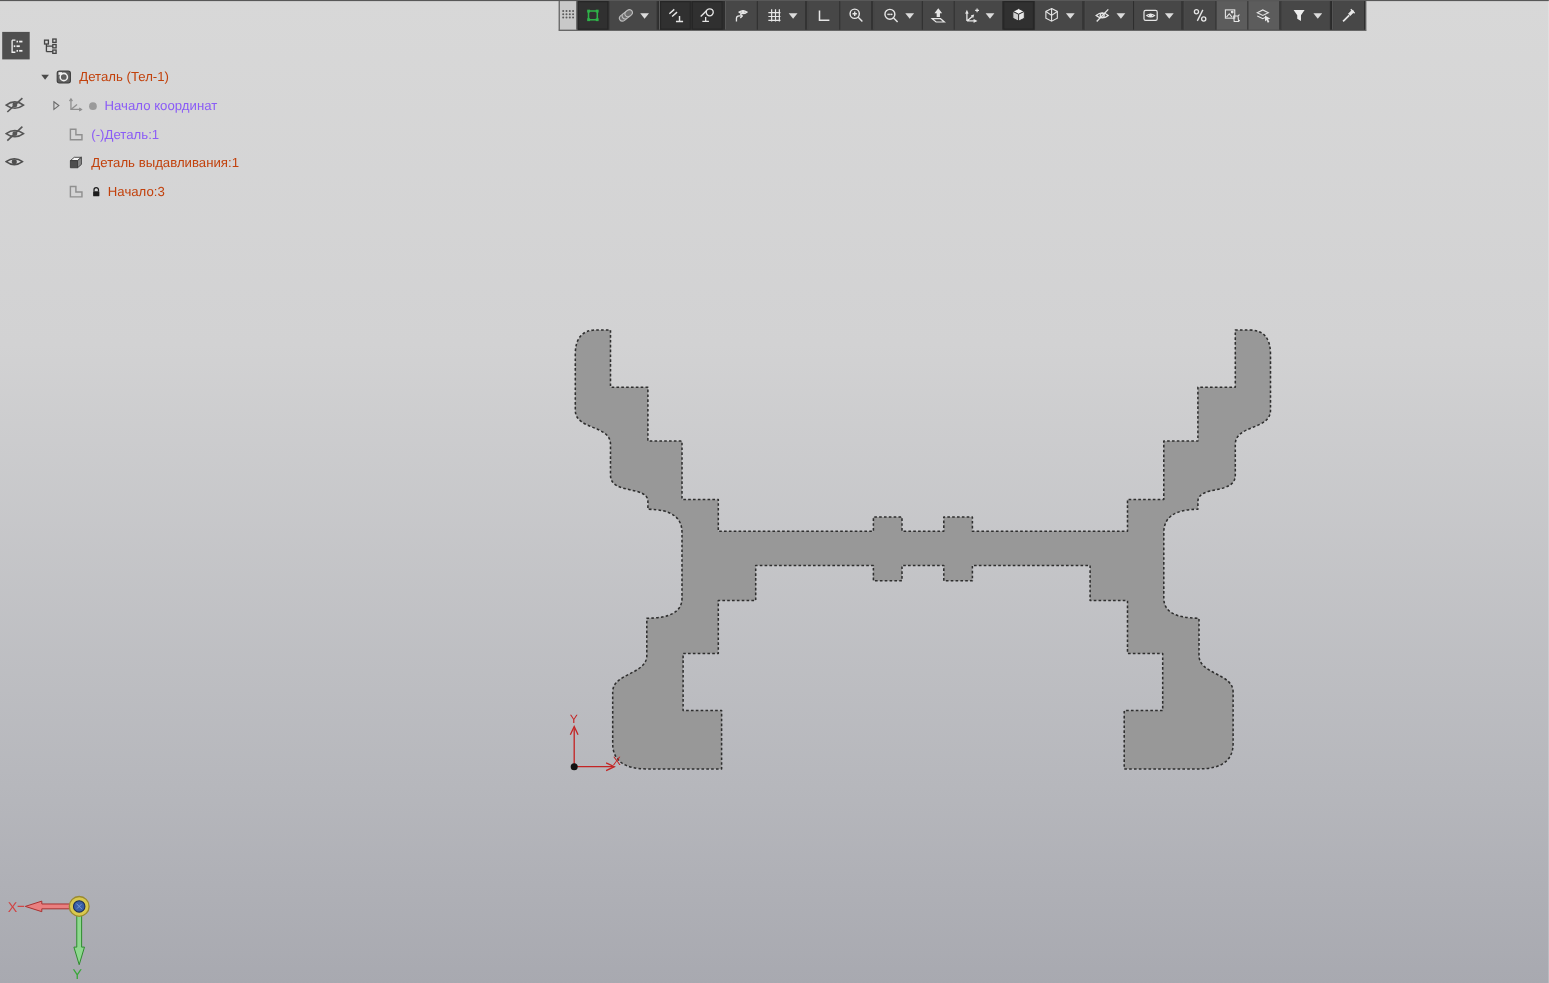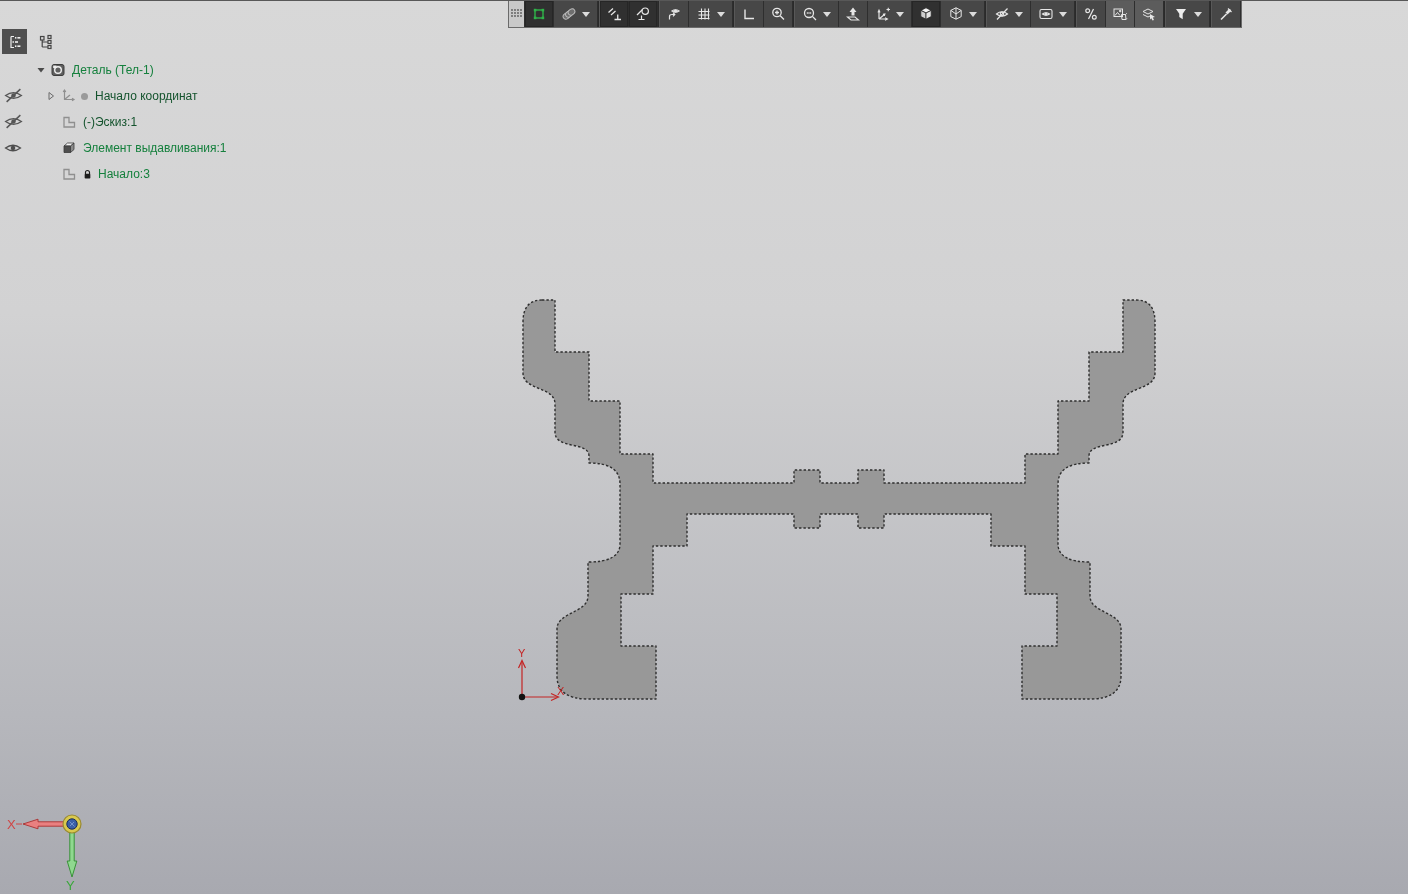--- a/index.html
+++ b/index.html
@@ -35,22 +35,22 @@
   
   .tree-tabs { position:absolute; left:2px; top:28px; display:flex; gap:6px; }
   .tree-tab { width:25px; height:25px; display:flex; align-items:center; justify-content:center; cursor:pointer; }
   .tree-tab.selected { background:#4f4f4f; }
   .tree { position:absolute; left:34px; top:56px; }
   .tree-row { height:26px; display:flex; align-items:center; cursor:default; white-space:nowrap; }
   .tree-row .sp10 { width:10px; } .tree-row .sp24 { width:24px; }
   .expander { width:13px; height:13px; display:flex; align-items:center; justify-content:center; cursor:pointer; }
   .t-ic { width:17px; height:17px; margin:0 3px 0 3px; }
   .t-ic svg { display:block; }
-  .t-label { font-size:12px; color:#15803d; margin-left:2px; }
-  .t-label.muted { color:#14532d; }
+  .t-label { font-size:12px; color:#c2410c; margin-left:2px; }
+  .t-label.muted { color:#8b5cf6; }
   .bullet { width:7px; height:7px; border-radius:50%; background:#9a9a9a; margin:0 5px 0 1px; }
   .lock-ic { width:13px; height:14px; margin-right:2px; }
   .eye-col { position:absolute; left:4px; top:56px; width:22px; }
   .eye-cell { position:absolute; left:0; width:20px; height:16px; cursor:pointer; }
 </style>
 </head>
 <body>
 
 <svg class="vp" width="1408" height="894">
 
@@ -411,32 +411,32 @@
       <span class="bullet"></span>
       <span class="t-label muted">Начало координат</span>
     </div>
     <div class="tree-row">
       <span class="sp24"></span>
       <span class="t-ic">
         <svg viewBox="0 0 16 16" width="16" height="16">
           <path d="M3,3.5 V13 H13.5 V8.5 H8 V3.5 Z" fill="none" stroke="#8f8f8f" stroke-width="1.3"></path>
         </svg>
       </span>
-      <span class="t-label muted">(-)Эскиз:1</span>
+      <span class="t-label muted">(-)Деталь:1</span>
     </div>
     <div class="tree-row">
       <span class="sp24"></span>
       <span class="t-ic">
         <svg viewBox="0 0 16 16" width="16" height="16">
           <path d="M3,6 L6.5,3 H13 L9.5,6 Z" fill="#f5f5f5" stroke="#3a3a3a" stroke-width=".8"></path>
           <path d="M3,6 H9.5 V12.5 H3 Z" fill="#4e4e4e" stroke="#3a3a3a" stroke-width=".8"></path>
           <path d="M9.5,6 L13,3 V9.5 L9.5,12.5 Z" fill="#8a8a8a" stroke="#3a3a3a" stroke-width=".8"></path>
         </svg>
       </span>
-      <span class="t-label">Элемент выдавливания:1</span>
+      <span class="t-label">Деталь выдавливания:1</span>
     </div>
     <div class="tree-row">
       <span class="sp24"></span>
       <span class="t-ic">
         <svg viewBox="0 0 16 16" width="16" height="16">
           <path d="M3,3.5 V13 H13.5 V8.5 H8 V3.5 Z" fill="none" stroke="#8f8f8f" stroke-width="1.3"></path>
         </svg>
       </span>
       <span class="lock-ic"><svg viewBox="0 0 16 16" width="13" height="14">
           <path d="M5.5,8 V6.2 a2.5,2.5 0 0 1 5,0 V8" fill="none" stroke="#1d1d1d" stroke-width="1.4"></path>

